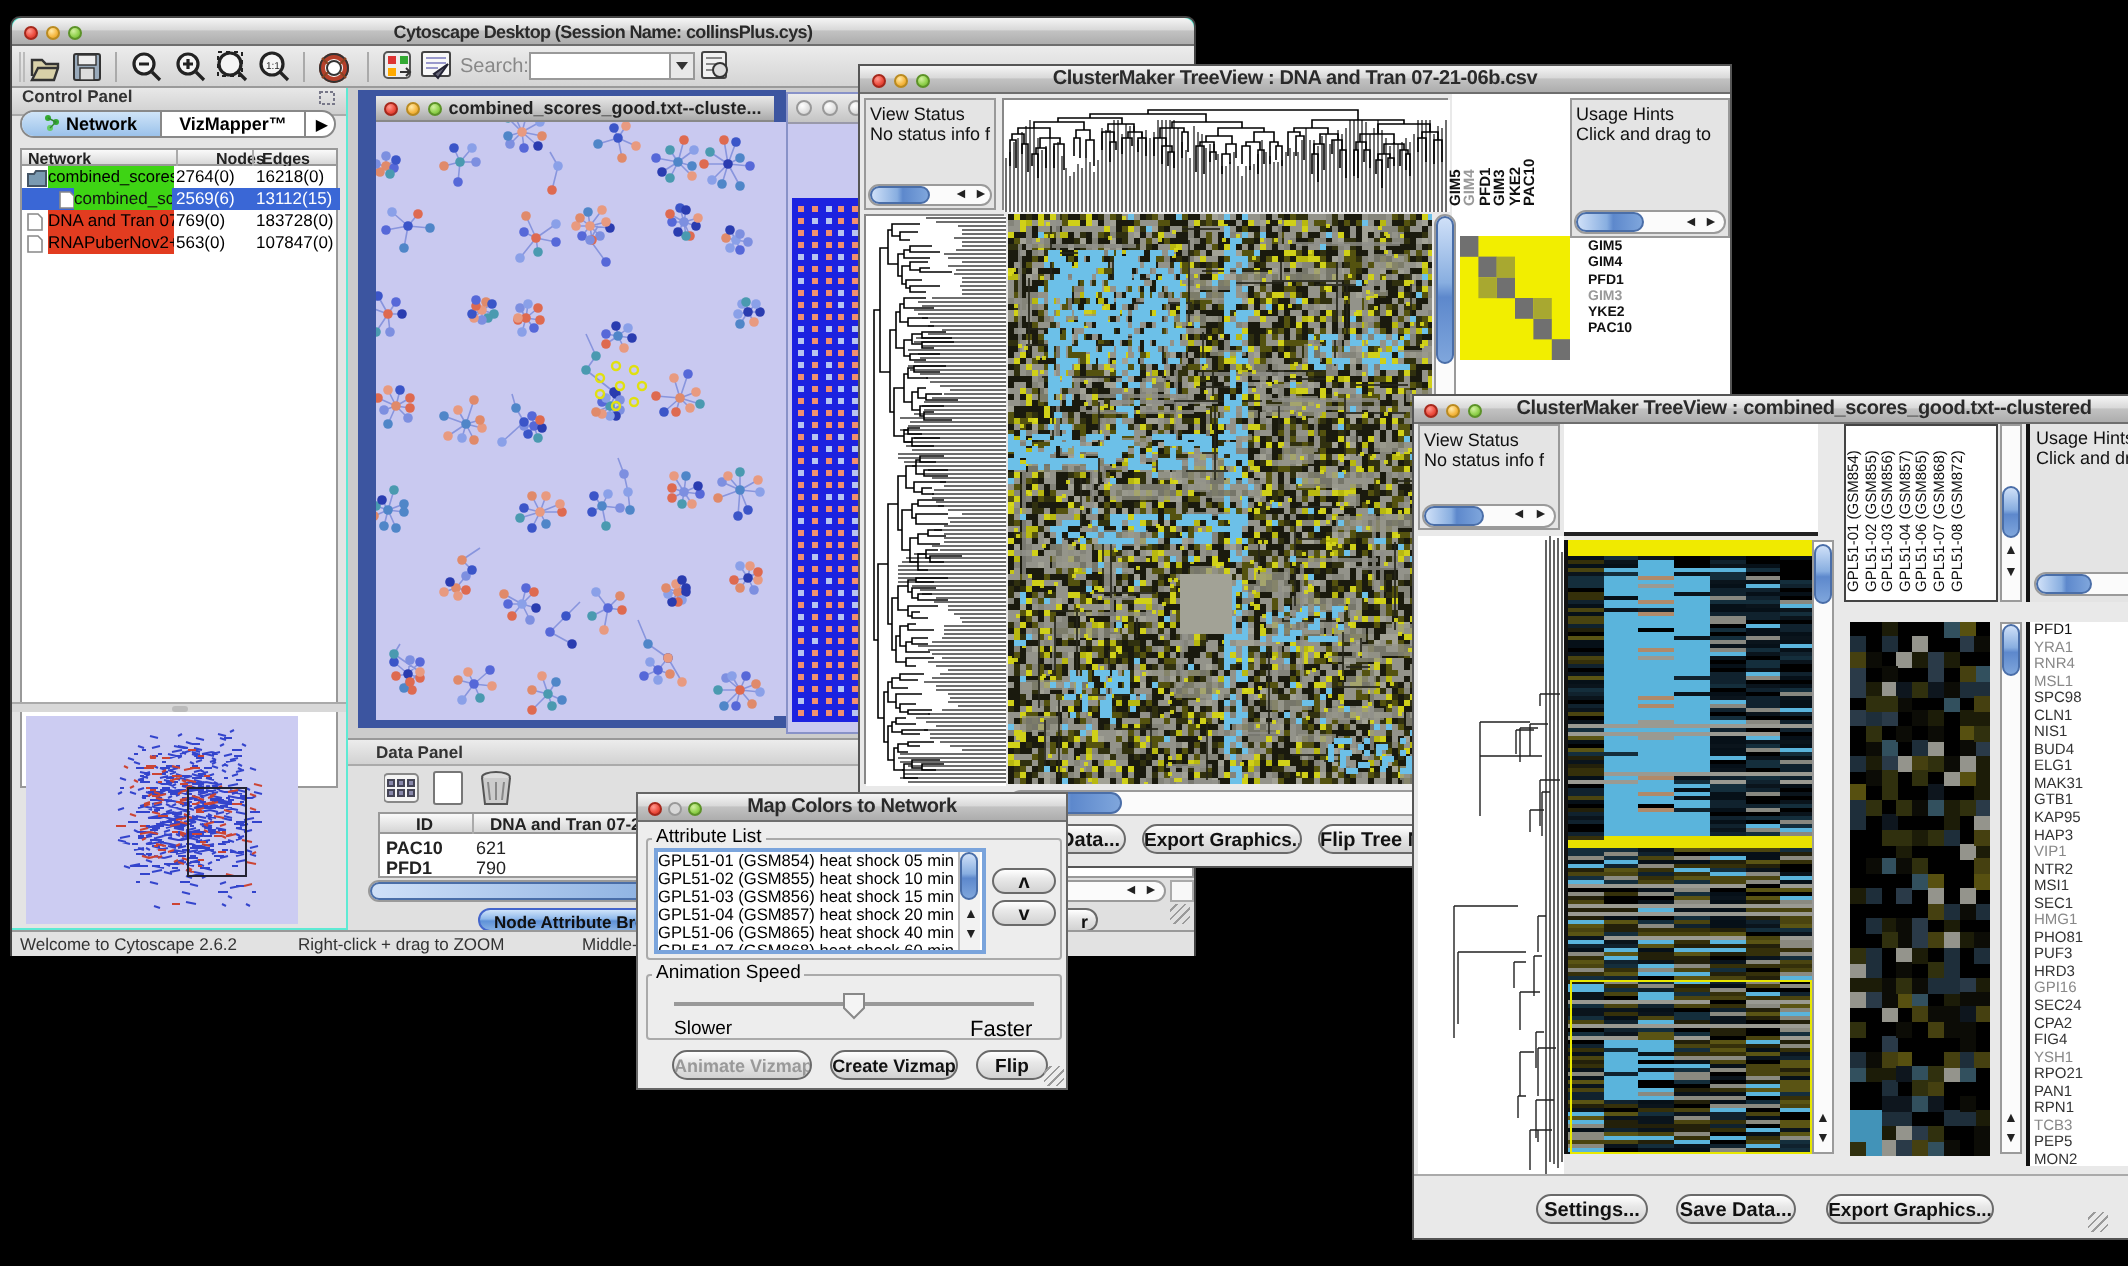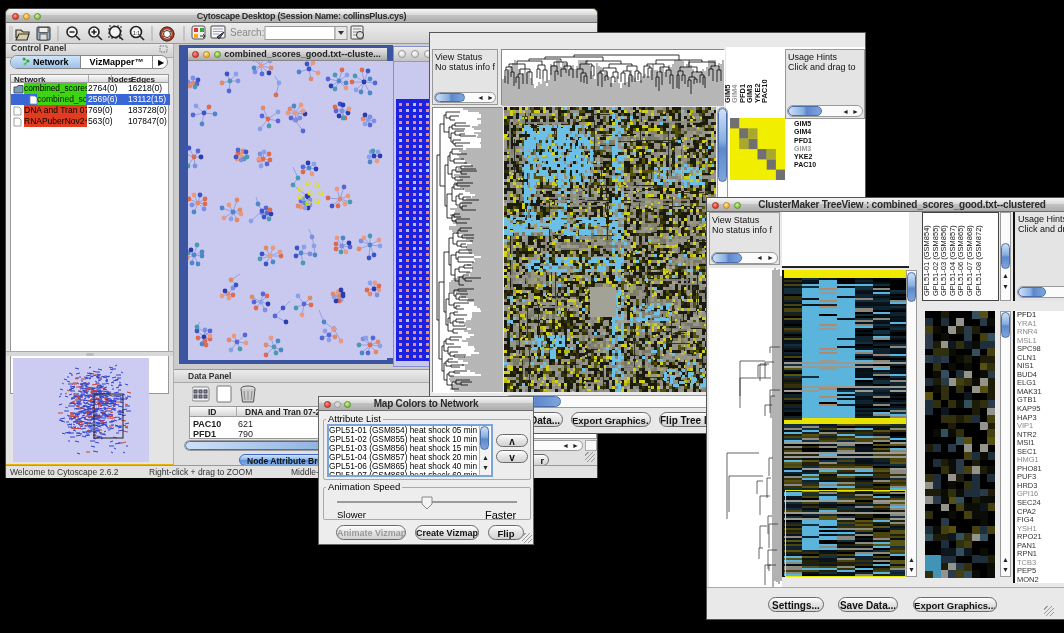--- a/index.html
+++ b/index.html
@@ -16,21 +16,21 @@
  border-radius:9px;font-weight:bold;font-size:10px;color:#111;text-align:center;white-space:nowrap;overflow:hidden}
 .sb{position:absolute;background:#fbfbfb;border:1px solid #9a9a9a;border-radius:8px}
 .sbt{position:absolute;border-radius:7px;background:linear-gradient(#cfe0f8,#88aee0 45%,#5d88cc 55%,#7fa6dc);border:1px solid #4a6ea8}
 .sbv{position:absolute;background:#fbfbfb;border:1px solid #9a9a9a;border-radius:8px}
 .sbtv{position:absolute;border-radius:6px;background:linear-gradient(90deg,#cfe0f8,#88aee0 45%,#5d88cc 55%,#7fa6dc);border:1px solid #4a6ea8}
 .arr{position:absolute;font-size:7px;color:#222;line-height:8px}
 .lbl9{font-size:9px;color:#222}
 .grip{position:absolute;width:10px;height:10px;background:
  repeating-linear-gradient(135deg,transparent 0 2px,#9a9a9a 2px 3px)}
 </style></head><body>
-<div class="ab" style="left:5px;top:8px;width:593px;height:470px;background:#eab308;border:1px solid #444;border-radius:5px 5px 0 0;z-index:1">
+<div class="ab" style="left:5px;top:8px;width:593px;height:470px;background:#5eead4;border:1px solid #444;border-radius:5px 5px 0 0;z-index:1">
     <div class="tbar rtop ab" style="left:0;top:0;width:591px;height:14px">
       <div class="lt ltr" style="left:6px"></div>
       <div class="lt lty" style="left:17px"></div>
       <div class="lt ltg" style="left:28px"></div>
       <div class="ttl" style="font-size:9px;letter-spacing:-0.3px">Cytoscape Desktop (Session Name: collinsPlus.cys)</div>
     </div>
     <div class="ab" style="left:0;top:14px;width:591px;height:21px;background:linear-gradient(#ececec,#d4d4d4);border-bottom:1px solid #9a9a9a"><svg width="591" height="21">
 <g stroke="#555" stroke-width="1" fill="none">
 <path d="M4 3v15M6 3v15" stroke="#bbb"></path>
 </g>
@@ -95,21 +95,21 @@
             <circle cx="6" cy="4" r="1.5" fill="#3a3"></circle>
             <circle cx="3" cy="7" r="1.5" fill="#6c6"></circle>
             <path d="M2 2l4 2-3 3" stroke="#383" fill="none" stroke-width=".7"></path>
           </svg> Network</div>
         <div class="ab" style="left:70px;top:0;width:71px;height:14px;font-size:9px;font-weight:bold;text-align:center;line-height:13px">VizMapper™</div>
         <div class="ab" style="left:141px;top:0;width:17px;height:14px;border-left:1px solid #888;text-align:center;font-size:8px;line-height:13px">▶</div>
       </div>
       <div class="ab" style="left:4px;top:30px;width:159px;height:9px;background:linear-gradient(#fafafa,#d8d8d8);border:1px solid #999;font-size:8px;font-weight:bold;color:#222">
         <span class="ab" style="left:3px">Network</span>
         <span class="ab" style="left:77px;border-left:1px solid #aaa;padding-left:19px">Nodes</span>
-        <span class="ab" style="left:100px;border-left:1px solid #aaa;padding-left:19px">Edges</span>
+        <span class="ab" style="left:115px;border-left:1px solid #aaa;padding-left:4px">Edges</span>
       </div>
       <div class="ab" style="left:4px;top:39px;width:159px;height:311px;background:#fff;border:1px solid #999;border-top:0;font-size:8.5px">
         <div class="ab" style="left:0;top:0;width:159px;height:11px">
           <svg width="11" height="10" class="ab" style="left:2px;top:1px">
             <path d="M1 3h3l1-1.5h5V9H1z" fill="#7a9ab2" stroke="#456"></path>
           </svg>
           <span class="ab" style="left:13px;top:0;width:63px;background:#3ed414;line-height:11px;overflow:hidden;white-space:nowrap;font-size:8.3px">combined_scores</span>
           <span class="ab" style="left:77px">2764(0)</span>
           <span class="ab" style="left:117px">16218(0)</span>
         </div>
@@ -530,20 +530,26 @@
       <div class="ab pill" style="left:352px;top:84px;width:23px;height:12px;line-height:12px;font-size:9px;text-align:right;padding-right:4px">r</div>
       <div class="grip" style="right:2px;bottom:3px"></div>
     </div>
     <div class="ab" style="left:0;top:456px;width:591px;height:13px;background:#e2e2e2;border-top:1px solid #999;font-size:8.5px;color:#333">
       <span class="ab" style="left:4px;top:1px">Welcome to Cytoscape 2.6.2</span>
       <span class="ab" style="left:143px;top:1px">Right-click + drag  to  ZOOM</span>
       <span class="ab" style="left:285px;top:1px">Middle-click + drag  to  PAN</span>
     </div>
   </div>
 <div class="ab" style="left:429px;top:32px;width:437px;height:402px;background:#e9e9e9;border:1px solid #555;z-index:2">
+    <div class="tbar ab" style="left:0;top:0;width:435px;height:14px">
+      <div class="lt ltr" style="left:6px"></div>
+      <div class="lt lty" style="left:17px"></div>
+      <div class="lt ltg" style="left:28px"></div>
+      <div class="ttl">ClusterMaker TreeView : DNA and Tran 07-21-06b.csv</div>
+    </div>
     <div class="ab" style="left:2px;top:16px;width:66px;height:56px;background:#e4e4e4;border:1px solid #999;font-size:9px;color:#111">
       <div style="padding:2px 0 0 2px">View Status<br>No status info f</div>
       <div class="sbv ab" style="left:1px;top:42px;width:62px;height:11px"></div>
       <div class="sbtv ab" style="left:2px;top:43px;width:30px;height:9px"></div>
       <span class="arr" style="left:44px;top:44px">◄</span>
       <span class="arr" style="left:54px;top:44px">►</span>
     </div>
     <div class="ab" style="left:71px;top:16px;width:223px;height:56px;border:1px solid #888"><svg width="223" height="56" style="">
         <rect width="223" height="56" fill="#fff"></rect>
         <path d="M1 56v-27M3 56v-30M5 56v-35M7 56v-37M9 56v-40M11 56v-43M13 56v-46M15 56v-42M17 56v-37M19 56v-31M21 56v-33M23 56v-37M25 56v-33M27 56v-35M29 56v-28M31 56v-22M33 56v-18M35 56v-20M37 56v-24M39 56v-22M41 56v-27M43 56v-25M45 56v-20M47 56v-26M49 56v-42M51 56v-41M53 56v-41M55 56v-46M57 56v-46M59 56v-39M61 56v-44M63 56v-43M65 56v-43M67 56v-36M69 56v-40M71 56v-41M73 56v-37M75 56v-40M77 56v-46M79 56v-46M81 56v-46M83 56v-46M85 56v-46M87 56v-42M89 56v-35M91 56v-31M93 56v-27M95 56v-43M97 56v-40M99 56v-39M101 56v-32M103 56v-34M105 56v-34M107 56v-29M109 56v-23M111 56v-23M113 56v-25M115 56v-30M117 56v-23M119 56v-18M121 56v-23M123 56v-23M125 56v-24M127 56v-29M129 56v-36M131 56v-30M133 56v-28M135 56v-25M137 56v-25M139 56v-26M141 56v-30M143 56v-32M145 56v-30M147 56v-30M149 56v-36M151 56v-42M153 56v-36M155 56v-36M157 56v-33M159 56v-38M161 56v-39M163 56v-34M165 56v-36M167 56v-41M169 56v-39M171 56v-42M173 56v-46M175 56v-46M177 56v-46M179 56v-46M181 56v-45M183 56v-39M185 56v-42M187 56v-46M189 56v-41M191 56v-37M193 56v-33M195 56v-35M197 56v-34M199 56v-35M201 56v-37M203 56v-35M205 56v-39M207 56v-46M209 56v-46M211 56v-46M213 56v-46M215 56v-39M217 56v-43M219 56v-42M221 56v-46" stroke="#6e6e6e" stroke-width="1" fill="none"></path>

